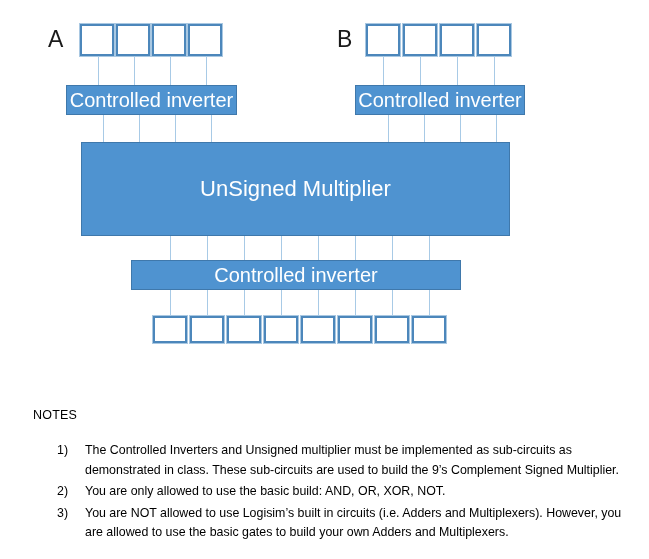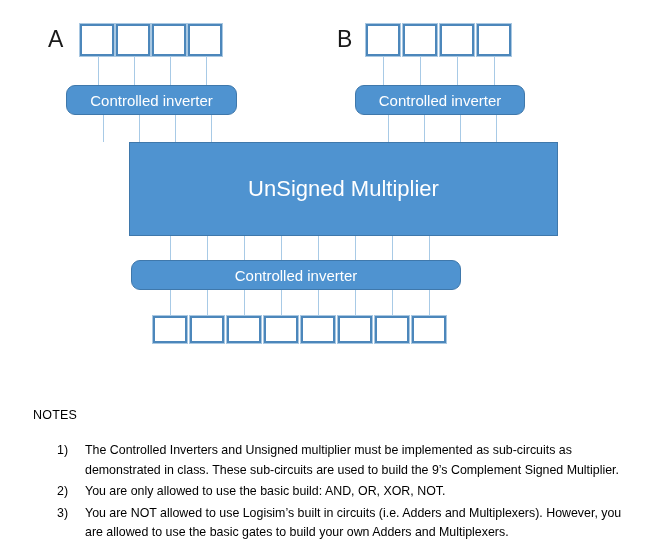--- a/index.html
+++ b/index.html
@@ -50,21 +50,21 @@
     box-sizing: border-box;
     background: #4f93d0;
     border: 1px solid #3f78ab;
     color: #ffffff;
     display: flex;
     align-items: center;
     justify-content: center;
     font-family: "Liberation Sans", sans-serif;
     font-weight: 400;
   }
-  .blue-block.small   { font-size: 15px; border-radius: 9px; }
+  .blue-block.small   { font-size: 20px; }
   .blue-block.large   { font-size: 22px; }
 
   
   .wire {
     position: absolute;
     width: 1px;
     background: #a8cae6;
   }
 
   
@@ -144,21 +144,21 @@
   <div class="wire" style="left:457px; top:56px; height:29px;"></div>
   <div class="wire" style="left:494px; top:56px; height:29px;"></div>
 
   <div class="blue-block small" style="left:355px; top:85px; width:170px; height:30px;">Controlled inverter</div>
 
   <div class="wire" style="left:388px; top:115px; height:27px;"></div>
   <div class="wire" style="left:424px; top:115px; height:27px;"></div>
   <div class="wire" style="left:460px; top:115px; height:27px;"></div>
   <div class="wire" style="left:496px; top:115px; height:27px;"></div>
 
-  <div class="blue-block large" style="left:81px; top:142px; width:429px; height:94px;margin-left:48px;">UnSigned Multiplier</div>
+  <div class="blue-block large" style="left:81px; top:142px; width:429px; height:94px;">UnSigned Multiplier</div>
 
   <div class="wire" style="left:170px; top:236px; height:24px;"></div>
   <div class="wire" style="left:207px; top:236px; height:24px;"></div>
   <div class="wire" style="left:244px; top:236px; height:24px;"></div>
   <div class="wire" style="left:281px; top:236px; height:24px;"></div>
   <div class="wire" style="left:318px; top:236px; height:24px;"></div>
   <div class="wire" style="left:355px; top:236px; height:24px;"></div>
   <div class="wire" style="left:392px; top:236px; height:24px;"></div>
   <div class="wire" style="left:429px; top:236px; height:24px;"></div>
 

